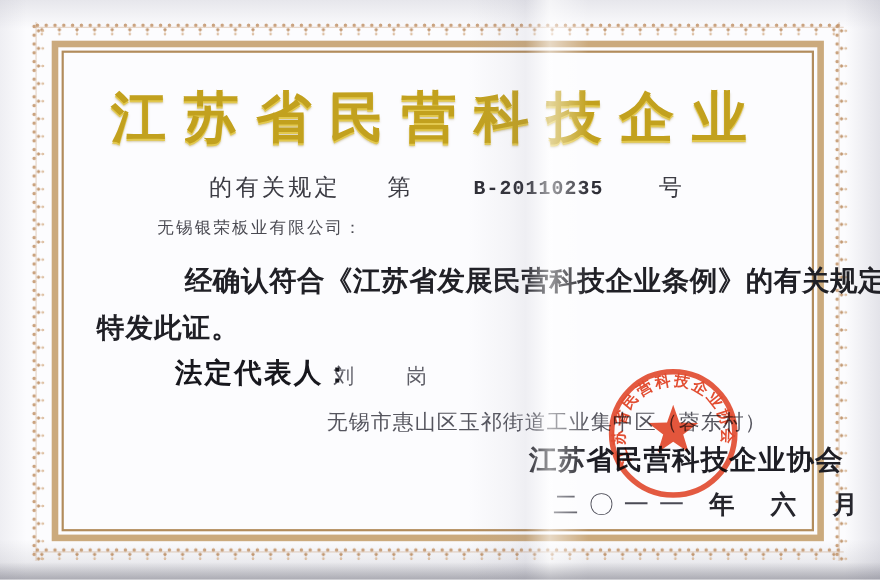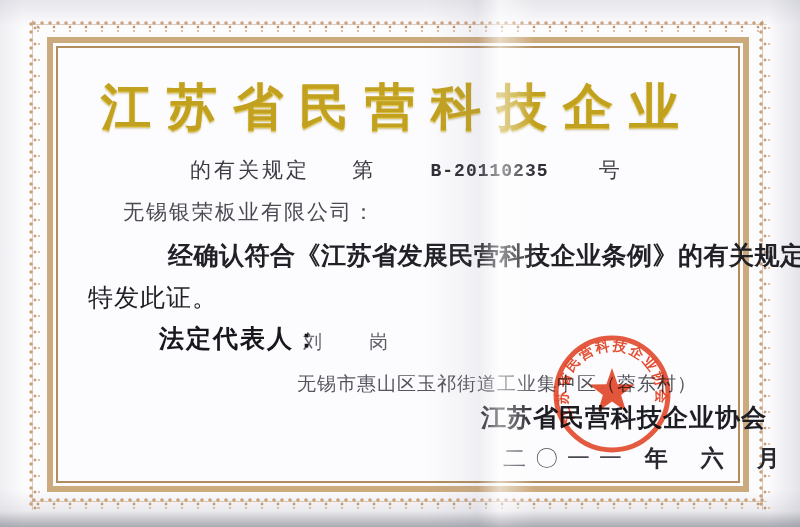--- a/index.html
+++ b/index.html
@@ -62,24 +62,24 @@
     left:47px; right:51px; top:74px; text-align:center;
     font-size:50px; font-weight:bold; letter-spacing:16px;
     color:#c2a11e;
     text-shadow:0 1px 0 #e2c84e, 0 2px 2px rgba(130,100,10,.35);
   }
   .serial { left:190px; top:156px; font-size:21px; color:#3c3c44; letter-spacing:3px; }
   .serial .gap1 { margin-left:34px; }
   .serial .num  { margin-left:46px; font-family:"Liberation Mono","DejaVu Sans Mono",monospace; font-size:18px; font-weight:bold; letter-spacing:1px; color:#2e2e36; vertical-align:1px; }
   .serial .gap2 { margin-left:42px; }
 
-  .recipient { left:123px; top:198px; font-size:21px; letter-spacing:2px; color:#4a4a52;text-align:right; }
+  .recipient { left:143px; top:198px; font-size:15px; letter-spacing:2px; color:#4a4a52;text-align:right; }
 
   .body1 { left:168px; top:239px; font-size:25px; font-weight:bold; color:#202026; letter-spacing:.5px; }
-  .body2 { left:88px;  top:281px; font-size:25px; font-weight:normal; color:#202026; letter-spacing:1px; }
+  .body2 { left:88px;  top:281px; font-size:25px; font-weight:bold; color:#202026; letter-spacing:1px; }
 
   .lbl  { font-size:25px; font-weight:bold; color:#17171d; }
   .val  { color:#5d5d66; }
   .legal-lbl { left:159px; top:322px; letter-spacing:2px; }
   .legal-val { left:303px; top:329px; font-size:19px; letter-spacing:14px; }
   .addr-lbl  { left:159px; top:364px; letter-spacing:1px; }
   .addr-val  { left:297px; top:371px; font-size:19px; letter-spacing:1px; color:#55555e; }
   .validity  { left:159px; top:407px; font-size:19px; letter-spacing:2px; color:#3c3c44; }
 
   .issuer { left:481px; top:401px; font-size:25px; font-weight:bold; letter-spacing:1px; color:#1d1d24; }

